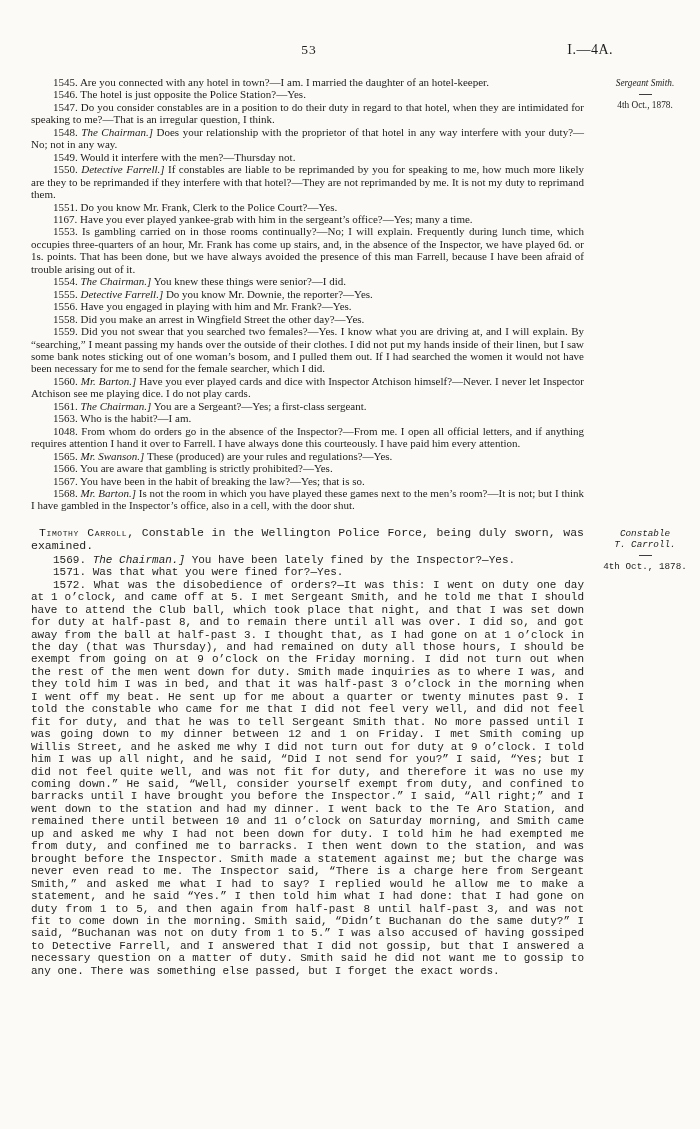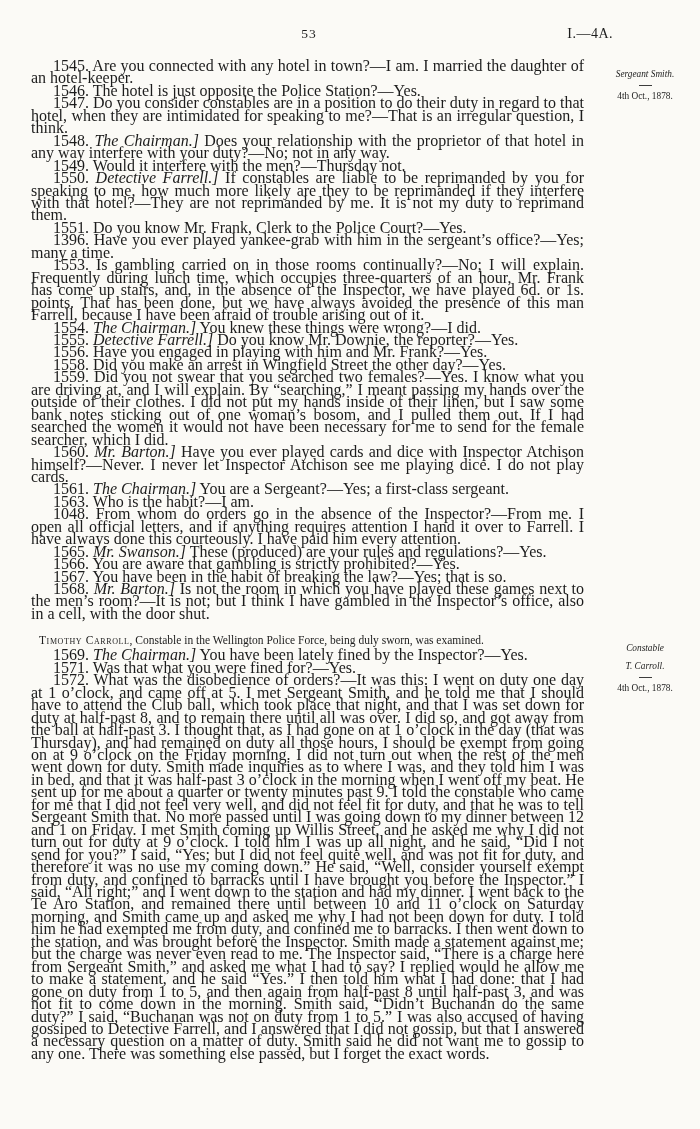--- a/index.html
+++ b/index.html
@@ -14,43 +14,44 @@
     font-family: "Liberation Serif", "DejaVu Serif", serif;
     box-sizing: border-box;
     padding: 26px 0 0 31px;
     overflow: hidden;
   }
   .page-header {
     position: relative;
     width: 556px;
     height: 16px;
     margin-bottom: 18px;
+    margin-top: 16px;
   }
   .page-number {
     position: absolute;
     left: 0; right: 0;
     text-align: center;
     font-size: 13.5px;
     letter-spacing: 1px;
   }
   .doc-ref {
     position: absolute;
     right: -26px;
     top: 0;
     font-size: 14px;
     letter-spacing: 0.5px;
   }
   .text-column { width: 553px; }
   .testimony-section { position: relative; }
-  .testimony-section + .testimony-section { margin-top: 14px; }
+  .testimony-section + .testimony-section { margin-top: 14px; font-family: Liberation Mono, monospace; }
   .qa {
     margin: 0;
     text-align: justify;
     text-indent: 22px;
-    font-size: 16px;
+    font-size: 11px;
     line-height: 12.45px;
   }
   .qnum { }
   .speaker { font-style: italic; }
   .witness-heading {
     margin: 0 0 2px 0;
     font-size: 11.5px;
     line-height: 13px;
     text-indent: 8px;
     text-align: justify;
@@ -58,21 +59,21 @@
   .sc { font-variant: small-caps; letter-spacing: 0.6px; }
   .margin-note {
     position: absolute;
     top: 2px;
     left: 558px;
     width: 112px;
     text-align: center;
     font-size: 9.3px;
     line-height: 11px;
   }
-  .mn-name { font-style: italic; margin-top: 7px; }
+  .mn-name { font-style: italic; }
   .mn-rule {
     width: 13px;
     border-top: 1px solid #3c3c3c;
     margin: 5px auto 5px auto;
   }
   .mn-date { }
 </style>
 </head>
 <body>
 
@@ -83,23 +84,23 @@
   </header>
   <div class="text-column" id="text-column">
       <section class="testimony-section">
         <p class="qa"><span class="qnum">1545.</span> <span>Are you connected with any hotel in town?—I am.  I married the daughter of an hotel-keeper.</span></p>
         <p class="qa"><span class="qnum">1546.</span> <span>The hotel is just opposite the Police Station?—Yes.</span></p>
         <p class="qa"><span class="qnum">1547.</span> <span>Do you consider constables are in a position to do their duty in regard to that hotel, when they are intimidated for speaking to me?—That is an irregular question, I think.</span></p>
         <p class="qa"><span class="qnum">1548.</span> <span class="speaker">The Chairman.]</span> <span>Does your relationship with the proprietor of that hotel in any way interfere with your duty?—No; not in any way.</span></p>
         <p class="qa"><span class="qnum">1549.</span> <span>Would it interfere with the men?—Thursday not.</span></p>
         <p class="qa"><span class="qnum">1550.</span> <span class="speaker">Detective Farrell.]</span> <span>If constables are liable to be reprimanded by you for speaking to me, how much more likely are they to be reprimanded if they interfere with that hotel?—They are not reprimanded by me.  It is not my duty to reprimand them.</span></p>
         <p class="qa"><span class="qnum">1551.</span> <span>Do you know Mr. Frank, Clerk to the Police Court?—Yes.</span></p>
-        <p class="qa"><span class="qnum">1396.</span> <span>Have you ever played yankee-grab with him in the sergeant’s office?—Yes; many a time.</span></p>
+        <p class="qa"><span class="qnum">1167.</span> <span>Have you ever played yankee-grab with him in the sergeant’s office?—Yes; many a time.</span></p>
         <p class="qa"><span class="qnum">1553.</span> <span>Is gambling carried on in those rooms continually?—No; I will explain.  Frequently during lunch time, which occupies three-quarters of an hour, Mr. Frank has come up stairs, and, in the absence of the Inspector, we have played 6d. or 1s. points.  That has been done, but we have always avoided the presence of this man Farrell, because I have been afraid of trouble arising out of it.</span></p>
-        <p class="qa"><span class="qnum">1554.</span> <span class="speaker">The Chairman.]</span> <span>You knew these things were wrong?—I did.</span></p>
+        <p class="qa"><span class="qnum">1554.</span> <span class="speaker">The Chairman.]</span> <span>You knew these things were senior?—I did.</span></p>
         <p class="qa"><span class="qnum">1555.</span> <span class="speaker">Detective Farrell.]</span> <span>Do you know Mr. Downie, the reporter?—Yes.</span></p>
         <p class="qa"><span class="qnum">1556.</span> <span>Have you engaged in playing with him and Mr. Frank?—Yes.</span></p>
         <p class="qa"><span class="qnum">1558.</span> <span>Did you make an arrest in Wingfield Street the other day?—Yes.</span></p>
         <p class="qa"><span class="qnum">1559.</span> <span>Did you not swear that you searched two females?—Yes.  I know what you are driving at, and I will explain.  By “searching,” I meant passing my hands over the outside of their clothes.  I did not put my hands inside of their linen, but I saw some bank notes sticking out of one woman’s bosom, and I pulled them out.  If I had searched the women it would not have been necessary for me to send for the female searcher, which I did.</span></p>
         <p class="qa"><span class="qnum">1560.</span> <span class="speaker">Mr. Barton.]</span> <span>Have you ever played cards and dice with Inspector Atchison himself?—Never.  I never let Inspector Atchison see me playing dice.  I do not play cards.</span></p>
         <p class="qa"><span class="qnum">1561.</span> <span class="speaker">The Chairman.]</span> <span>You are a Sergeant?—Yes; a first-class sergeant.</span></p>
         <p class="qa"><span class="qnum">1563.</span> <span>Who is the habit?—I am.</span></p>
         <p class="qa"><span class="qnum">1048.</span> <span>From whom do orders go in the absence of the Inspector?—From me.  I open all official letters, and if anything requires attention I hand it over to Farrell.  I have always done this courteously.  I have paid him every attention.</span></p>
         <p class="qa"><span class="qnum">1565.</span> <span class="speaker">Mr. Swanson.]</span> <span>These (produced) are your rules and regulations?—Yes.</span></p>
         <p class="qa"><span class="qnum">1566.</span> <span>You are aware that gambling is strictly prohibited?—Yes.</span></p>

